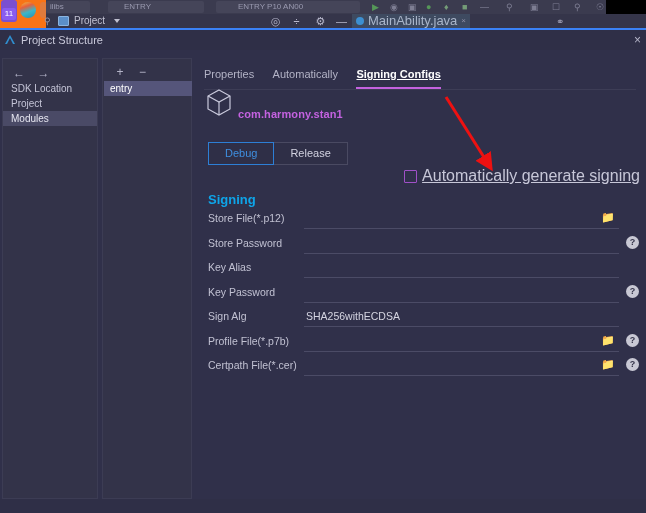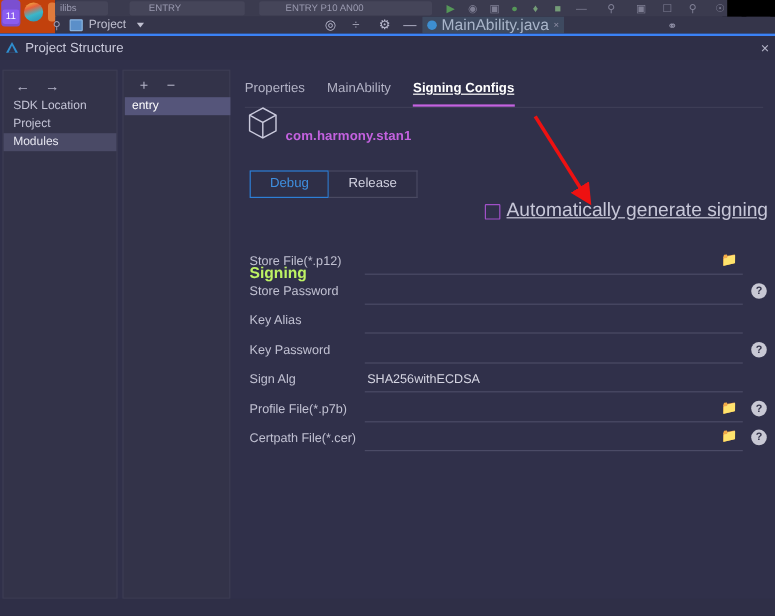--- a/index.html
+++ b/index.html
@@ -17,21 +17,21 @@
   }
 
   
   .os-strip {
     position: absolute; left: 0; top: 0; width: 646px; height: 28px;
     background: #2c2c3c;
     overflow: hidden;
   }
   .taskbar-left {
     position: absolute; left: 0; top: 0; width: 46px; height: 34px;
-    background: #c2410c;
+    background: #f97316;
   }
   .tb-ico { position: absolute; border-radius: 3px; }
   .tb-purple { left: 1px; top: 0px; width: 16px; height: 22px; background: #7b4fd0; }
   .tb-badge {
     position: absolute; left: 2px; top: 8px; width: 14px; height: 12px;
     background: #8a5cf0; color: #fff; font-size: 8px; line-height: 12px;
     text-align: center; border-radius: 2px;
   }
   .tb-globe {
     left: 20px; top: 2px; width: 16px; height: 16px; border-radius: 50%;
@@ -207,21 +207,21 @@
     position: absolute; right: 4px; top: 109px; display: flex; align-items: center;
   }
   .autogen-box {
     width: 13px; height: 13px; border: 1.5px solid #a050c8;
     background: #30304a; border-radius: 1px; margin-right: 5px;
   }
   .autogen-lbl { font-size: 16px; color: #c7c7d8; white-space: nowrap; text-decoration: underline; }
 
   .signing-head {
     position: absolute; left: 12px; top: 134px;
-    font-size: 13px; font-weight: bold; color: #bef264; margin-top: 28px;
+    font-size: 13px; font-weight: bold; color: #0ea5e9;
   }
 
   .form { position: absolute; left: 0; top: 151px; width: 448px; }
   .frow { position: relative; height: 24.5px; }
   .flabel {
     position: absolute; left: 12px; top: 3px; font-size: 10.5px; color: #c1c1d2;
     white-space: nowrap;
   }
   .finput {
     position: absolute; left: 108px; top: 0; width: 315px; height: 20px;
@@ -339,21 +339,21 @@
       </div>
       <div class="mod-list">
         <div class="mod-item sel">entry</div>
       </div>
     </div>
 
     <div class="content">
 
       <div class="tabs">
         <span class="tab">Properties</span>
-        <span class="tab">MainAbility</span>
+        <span class="tab">Automatically</span>
         <span class="tab active">Signing Configs</span>
       </div>
       <div class="tabs-rule"></div>
 
       <svg class="cube-icon" width="26" height="30" viewBox="0 0 26 30">
         <polygon points="13,2 24,8 24,21 13,27 2,21 2,8" fill="none" stroke="#c9c9dc" stroke-width="1.2"></polygon>
         <polyline points="2,8 13,14 24,8" fill="none" stroke="#c9c9dc" stroke-width="1.2"></polyline>
         <line x1="13" y1="14" x2="13" y2="27" stroke="#c9c9dc" stroke-width="1.2"></line>
       </svg>
       <div class="pkg-name">com.harmony.stan1</div>

